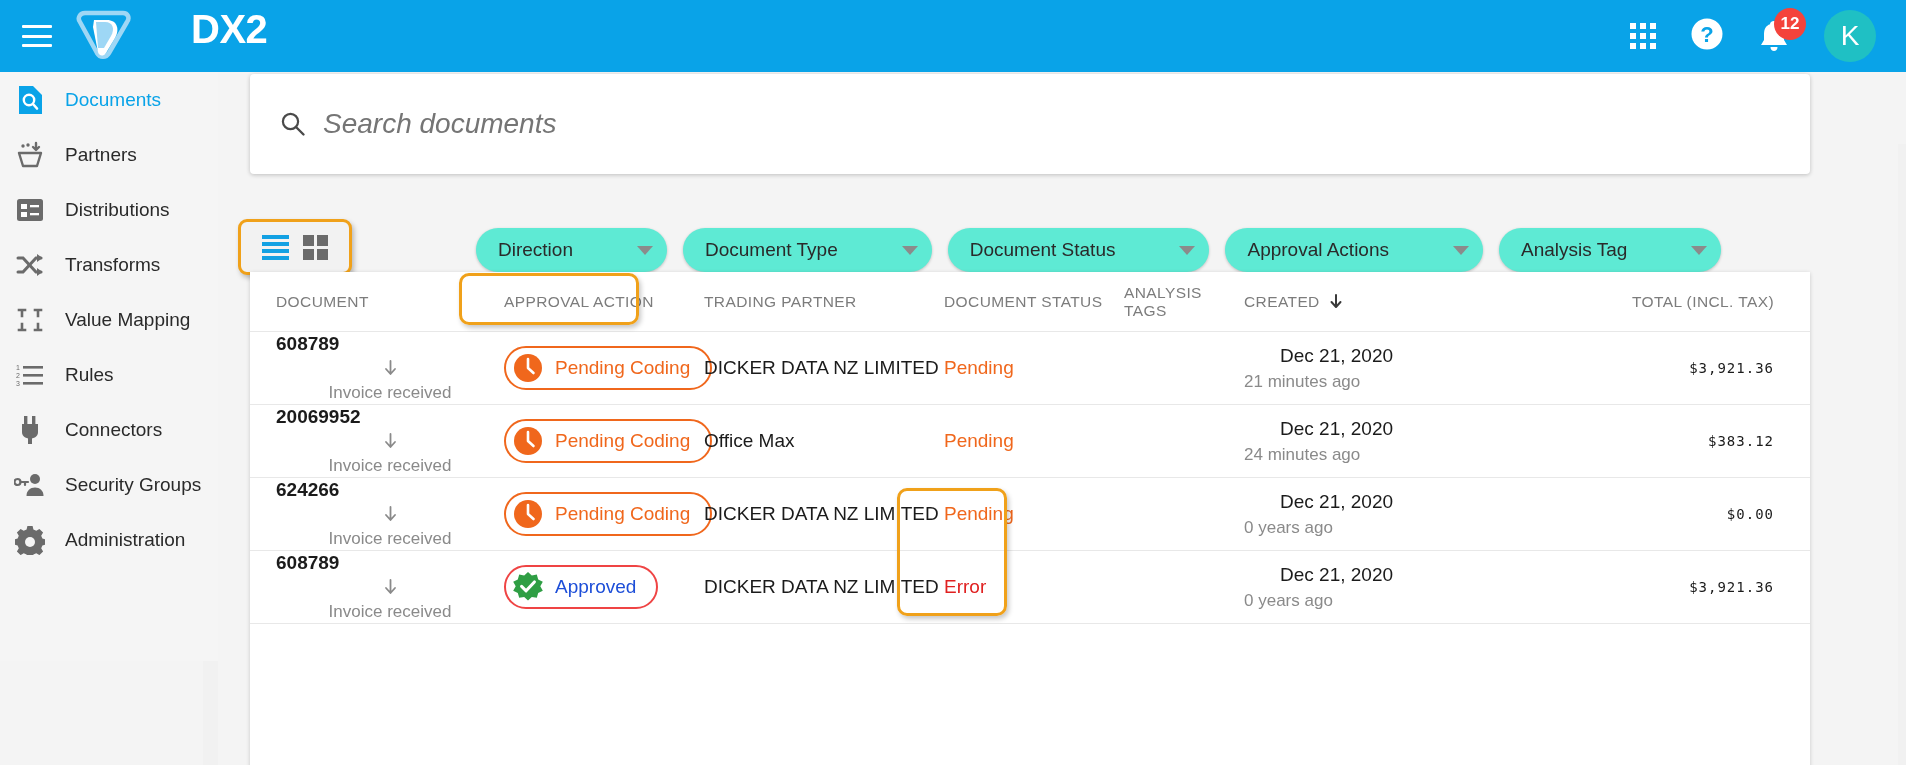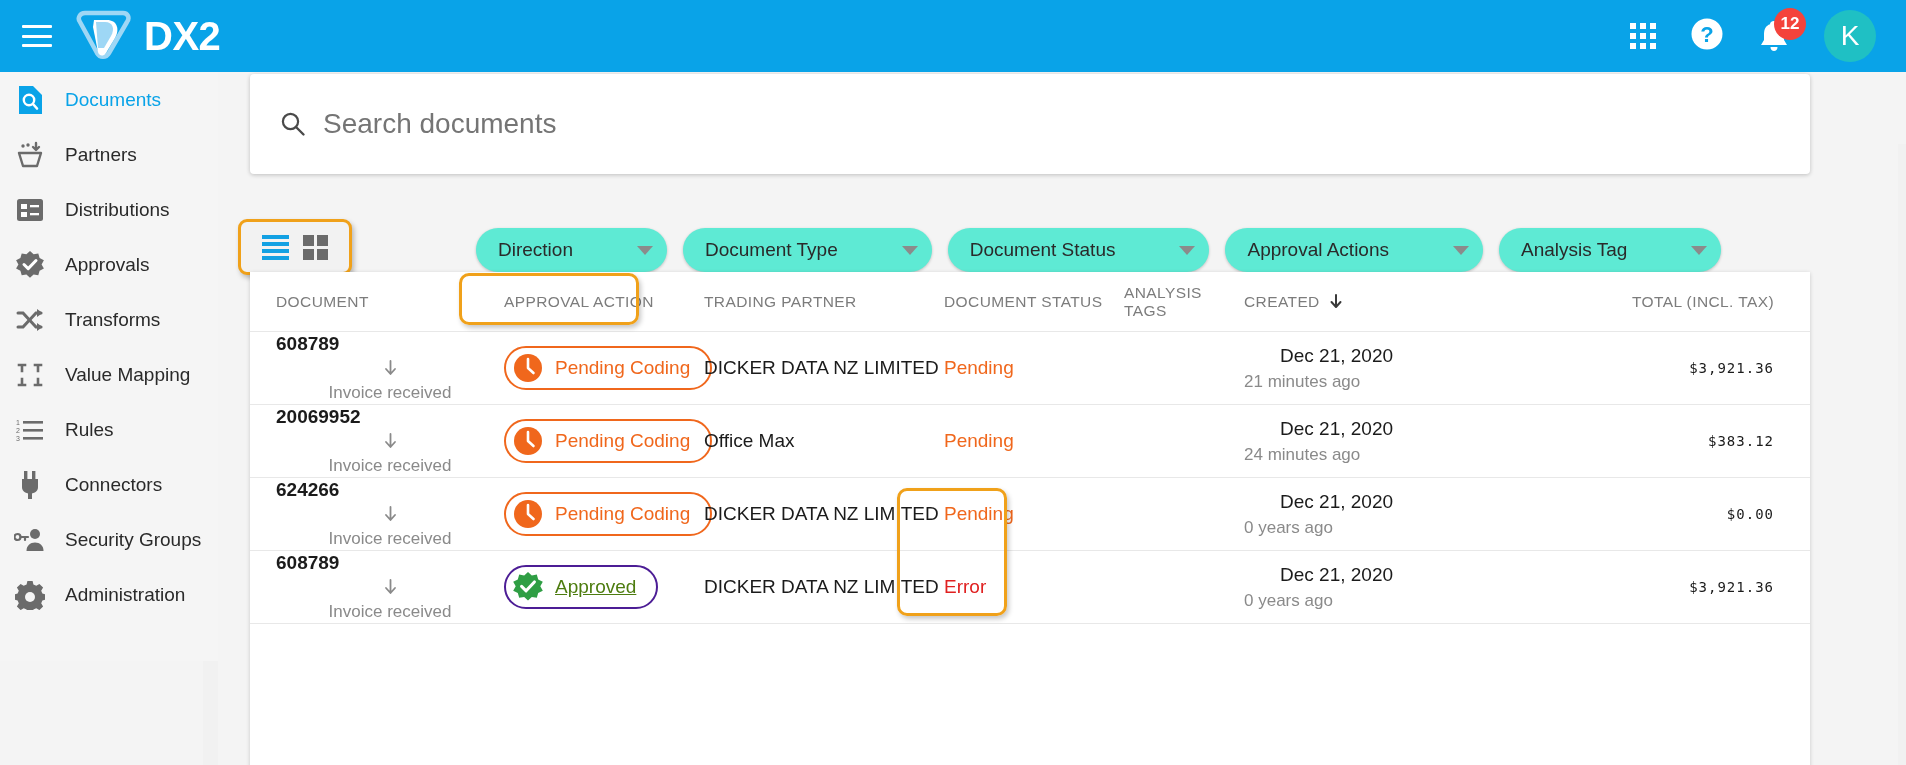--- a/index.html
+++ b/index.html
@@ -19,21 +19,21 @@
     display: flex; align-items: center;
     z-index: 20;
   }
   .hamburger {
     width: 30px; height: 22px;
     margin-left: 22px; margin-right: 24px;
     display: flex; flex-direction: column; justify-content: space-between;
     cursor: pointer;
   }
   .hamburger span { display: block; height: 3px; background: #fff; border-radius: 1px; }
-  .brand { display: flex; align-items: center; cursor: pointer; }
+  .brand { display: flex; align-items: flex-start; cursor: pointer; gap: 47px; }
   .brand-logo { width: 56px; height: 54px; }
   .brand-name {
     color: #fff; font-size: 40px; font-weight: bold;
     letter-spacing: -0.5px; margin-left: 12px;
   }
   .header-right {
     margin-left: auto; display: flex; align-items: center;
     padding-right: 30px; gap: 34px;
   }
   .apps-icon { display: grid; grid-template-columns: repeat(3, 6px); gap: 4px; cursor: pointer; }
@@ -108,21 +108,21 @@
     width: 1560px; height: 100px;
     background: #fff; border-radius: 4px;
     box-shadow: 0 1px 4px rgba(0,0,0,0.22);
     display: flex; align-items: center;
   }
   .search-icon { margin-left: 30px; width: 26px; height: 26px; flex: 0 0 26px; }
   .search-input {
     flex: 1; border: 0; outline: 0;
     margin-left: 17px; margin-right: 30px;
     font-family: "Liberation Sans", sans-serif;
-    font-size: 28px; color: #4d7c0f; background: transparent;
+    font-size: 28px; color: #4d7c0f; background: transparent; font-style: italic;
   }
   .search-input::placeholder { color: #757575; }
 
   
   .filter-row {
     position: absolute; top: 140px; left: 0;
     width: 1688px; height: 70px;
   }
   .view-toggle {
     position: absolute; top: 7px; left: 20px;
@@ -188,21 +188,21 @@
   }
   .dl-arrow { width: 13px; height: 16px; flex: 0 0 13px; }
 
   .badge {
     display: inline-flex; align-items: center;
     height: 44px; border-radius: 22px;
     padding: 0 20px 0 6px; font-size: 19px;
     cursor: pointer; white-space: nowrap;
   }
   .badge.pending { border: 2px solid #f0671c; color: #f0671c; }
-  .badge.approved { border: 2px solid #4c1d95; color: #4d7c0f; text-decoration: underline; }
+  .badge.approved { border: 2px solid #ef4444; color: #1d4ed8; }
   .badge-icon { width: 32px; height: 32px; flex: 0 0 32px; margin-right: 11px; }
 
   .partner { font-size: 19px; color: #1b1b1b; }
   .status-pending { font-size: 19px; color: #f0671c; }
   .status-error { font-size: 19px; color: #e02020; }
 
   .created-date { font-size: 19px; color: #1b1b1b; margin-left: 36px; }
   .created-rel { font-size: 17px; color: #8a8a8a; margin-top: 5px; }
 
   .total {
@@ -311,31 +311,20 @@
         <rect x="1" y="2" width="26" height="22" rx="2.5" fill="#6b6b6b"></rect>
         <rect x="5" y="7" width="6" height="5" fill="#fff"></rect>
           <rect x="5" y="15" width="6" height="5" fill="#fff"></rect>
         <rect x="14" y="8" width="9" height="2.3" fill="#fff"></rect>
           <rect x="14" y="16" width="9" height="2.3" fill="#fff"></rect>
       </svg>
     </span>
     <span class="nav-label">Distributions</span>
   </div>
 
-  <div class="nav-item">
-    <span class="nav-icon">
-      <svg width="30" height="30" viewBox="0 0 30 30">
-        <path d="M15 1 L18.6 4.2 L23.3 3.5 L24.6 8.1 L28.9 10.2 L26.6 14.4 L28.9 18.6 L24.6 20.7
-                 L23.3 25.3 L18.6 24.6 L15 27.8 L11.4 24.6 L6.7 25.3 L5.4 20.7 L1.1 18.6 L3.4 14.4
-                 L1.1 10.2 L5.4 8.1 L6.7 3.5 L11.4 4.2 Z" fill="#6b6b6b"></path>
-        <path d="M9 14.5 L13.2 18.6 L21 10.5" stroke="#fff" stroke-width="3" fill="none" stroke-linecap="round" stroke-linejoin="round"></path>
-      </svg>
-    </span>
-    <span class="nav-label">Approvals</span>
-  </div>
 
   <div class="nav-item">
     <span class="nav-icon">
       <svg width="30" height="26" viewBox="0 0 30 26">
         <path d="M3 6 H8 L21 20 H26" stroke="#6b6b6b" stroke-width="3" fill="none" stroke-linecap="round"></path>
         <path d="M3 20 H8 L21 6 H26" stroke="#6b6b6b" stroke-width="3" fill="none" stroke-linecap="round"></path>
         <path d="M22 2 L27.5 6 L22 10 Z" fill="#6b6b6b"></path>
         <path d="M22 16 L27.5 20 L22 24 Z" fill="#6b6b6b"></path>
       </svg>
     </span>

